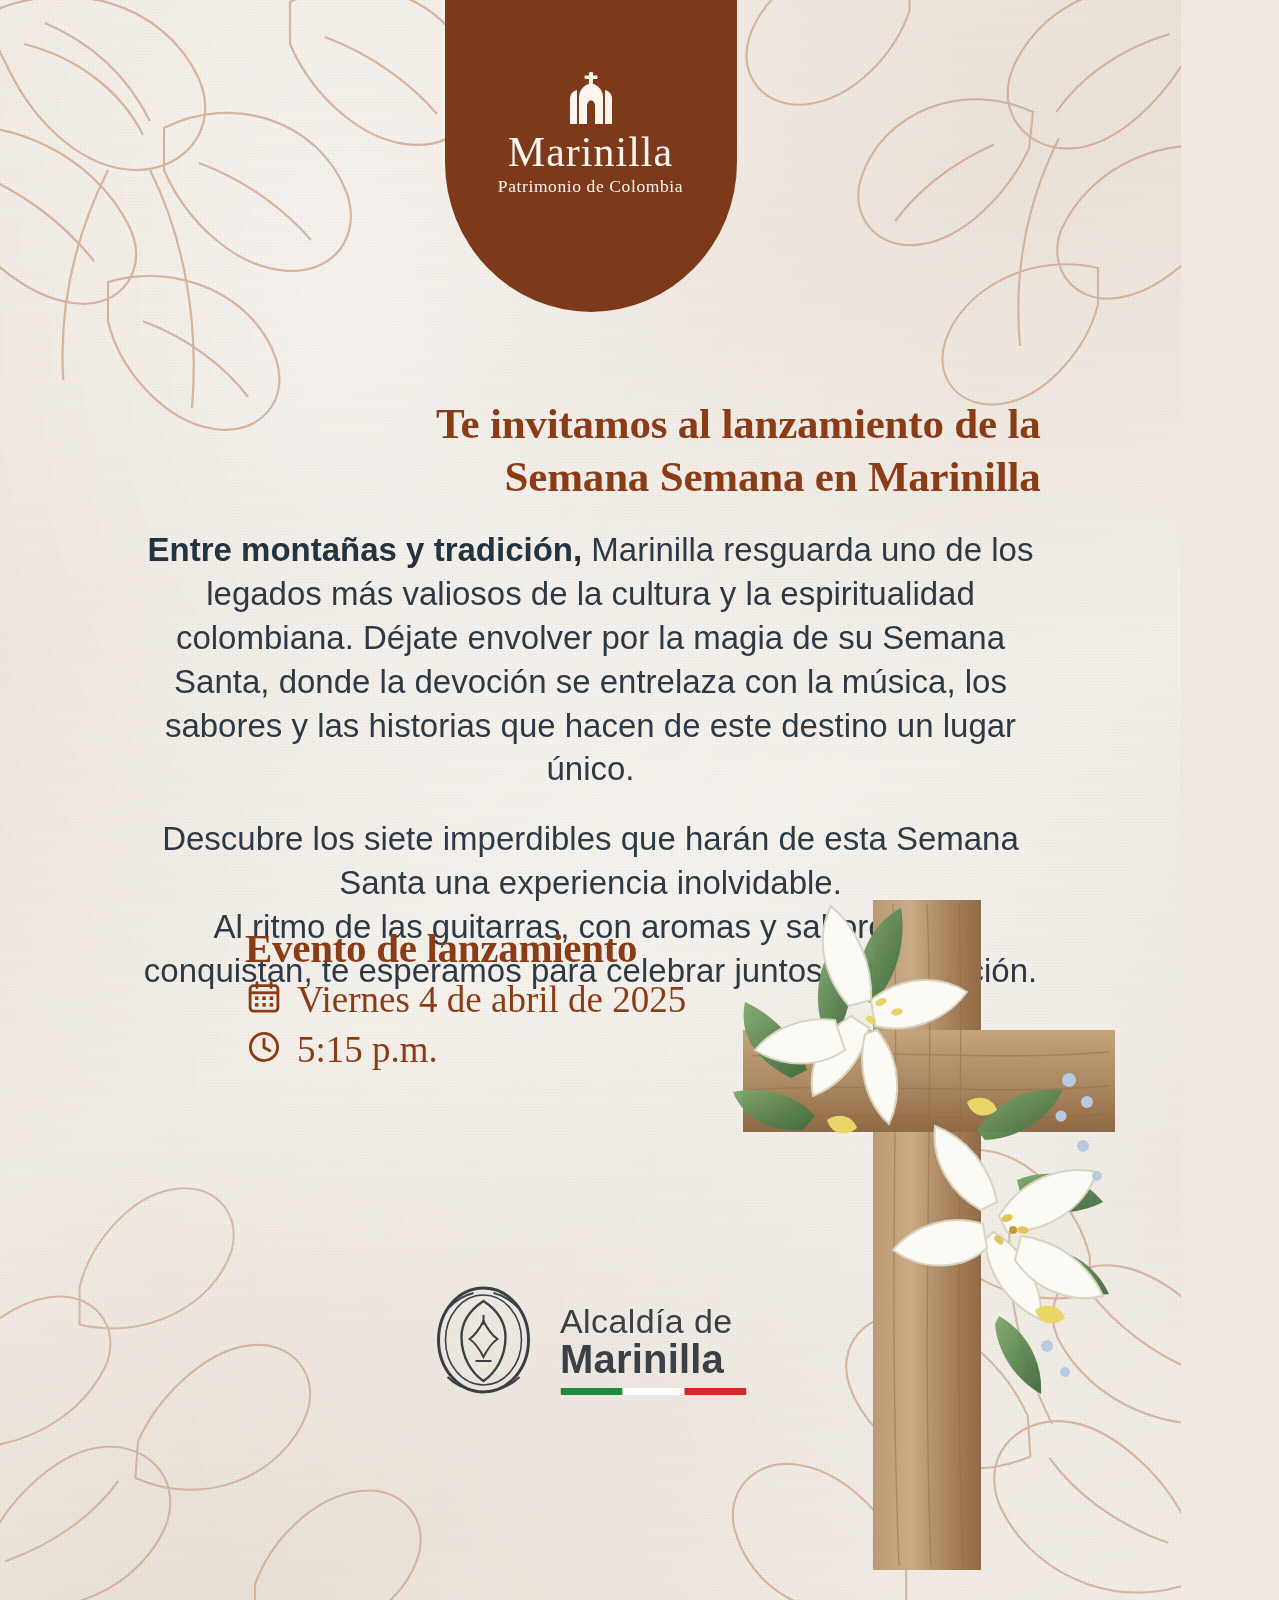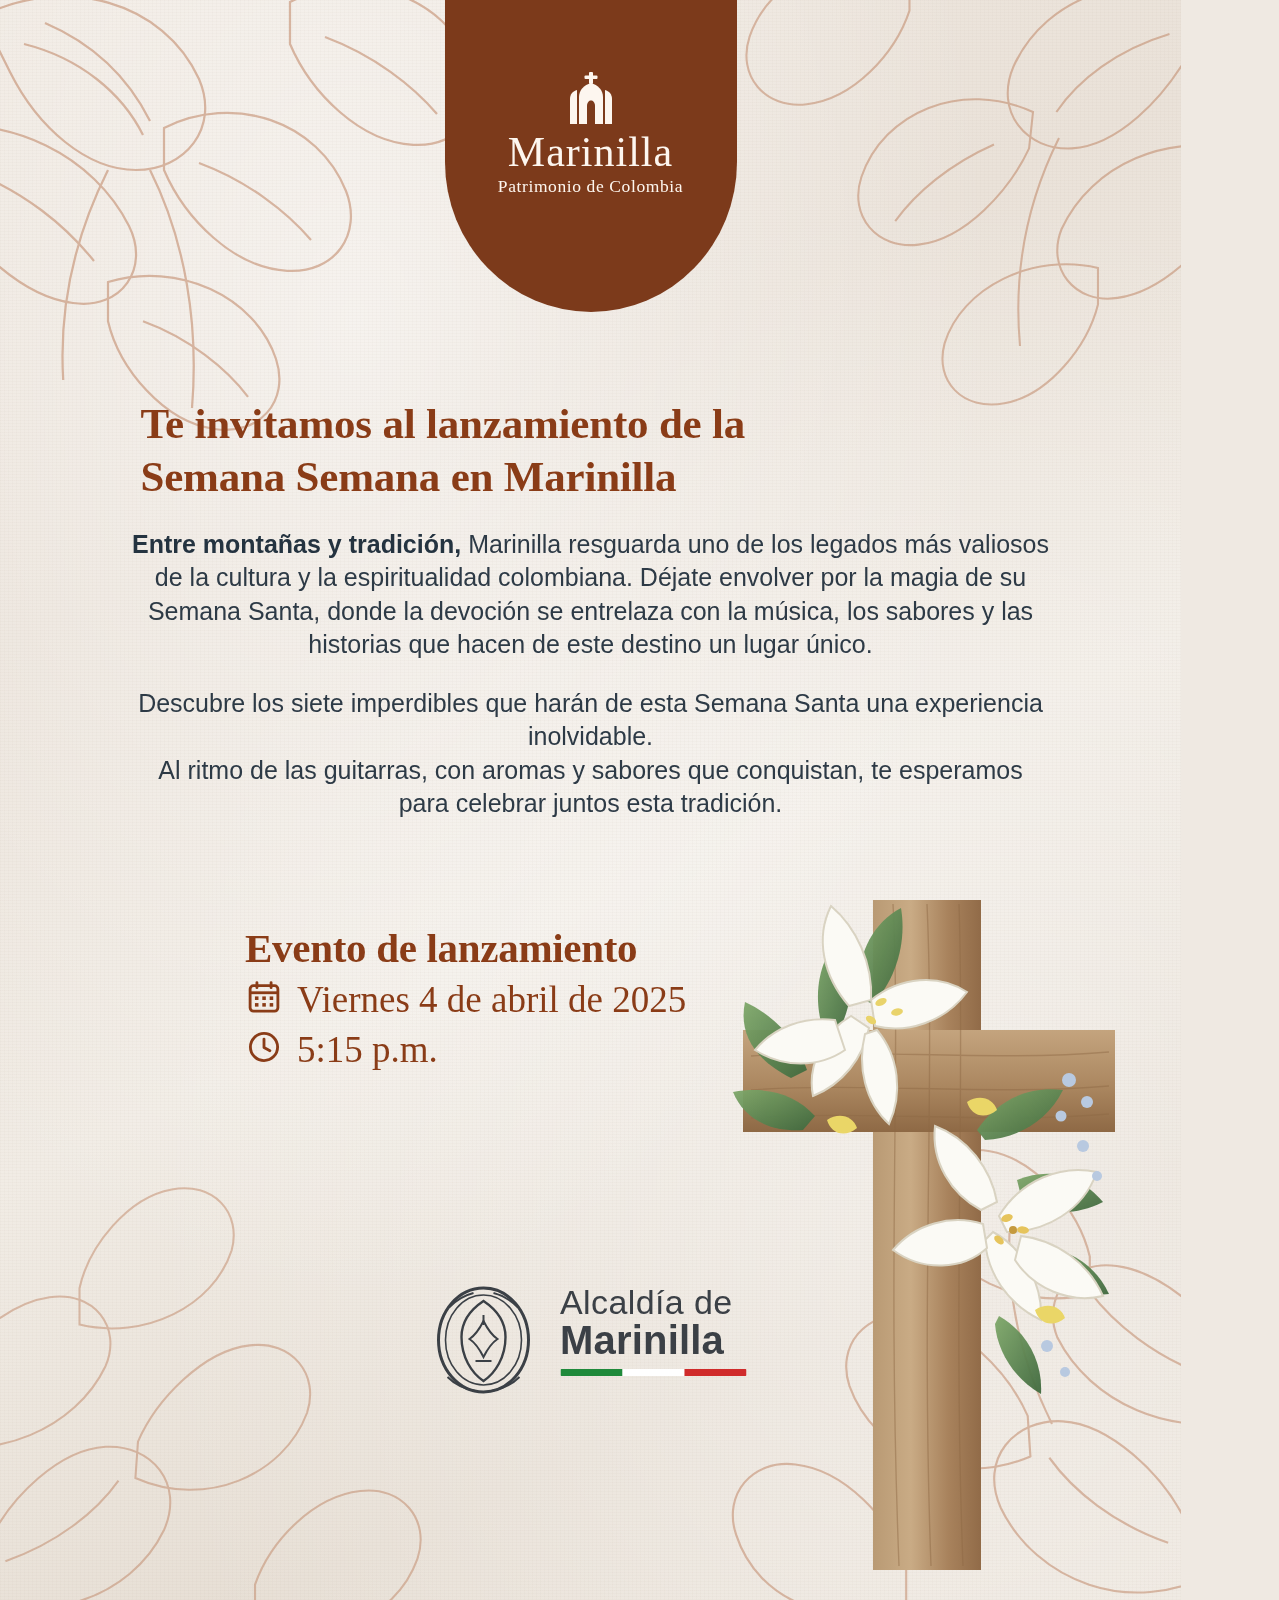--- a/index.html
+++ b/index.html
@@ -80,39 +80,39 @@
     margin-top: 2px;
   }
 
   
   .headline {
     position: absolute;
     top: 398px;
     left: 50%;
     transform: translateX(-50%);
     width: 900px;
-    text-align: left;
+    text-align: right;
     color: #8a3c17;
     font-family: "Liberation Serif", serif;
     font-weight: bold;
     font-size: 43px;
     line-height: 1.23;
     letter-spacing: -0.2px;
   }
 
   
   .body-copy {
     position: absolute;
     top: 528px;
     left: 50%;
     transform: translateX(-50%);
     width: 920px;
     text-align: center;
     color: #2d3a46;
-    font-size: 25px;
+    font-size: 33px;
     line-height: 1.33;
   }
   .body-copy p { margin: 0; }
   .body-copy p + p { margin-top: 26px; }
   .body-copy .lead { font-weight: bold; color: #243340; }
 
   
   .event {
     position: absolute;
     top: 925px;
@@ -155,21 +155,21 @@
     height: 700px;
   }
 
   
   .footer-logo {
     position: absolute;
     left: 50%;
     transform: translateX(-50%);
     bottom: 205px;
     display: flex;
-    align-items: flex-start;
+    align-items: flex-end;
     gap: 29px;
   }
   .seal { width: 96px; height: 110px; }
   .footer-text {
     display: flex;
     flex-direction: column;
     align-items: flex-start;
     color: #3b4046;
   }
   .footer-text .l1 {

